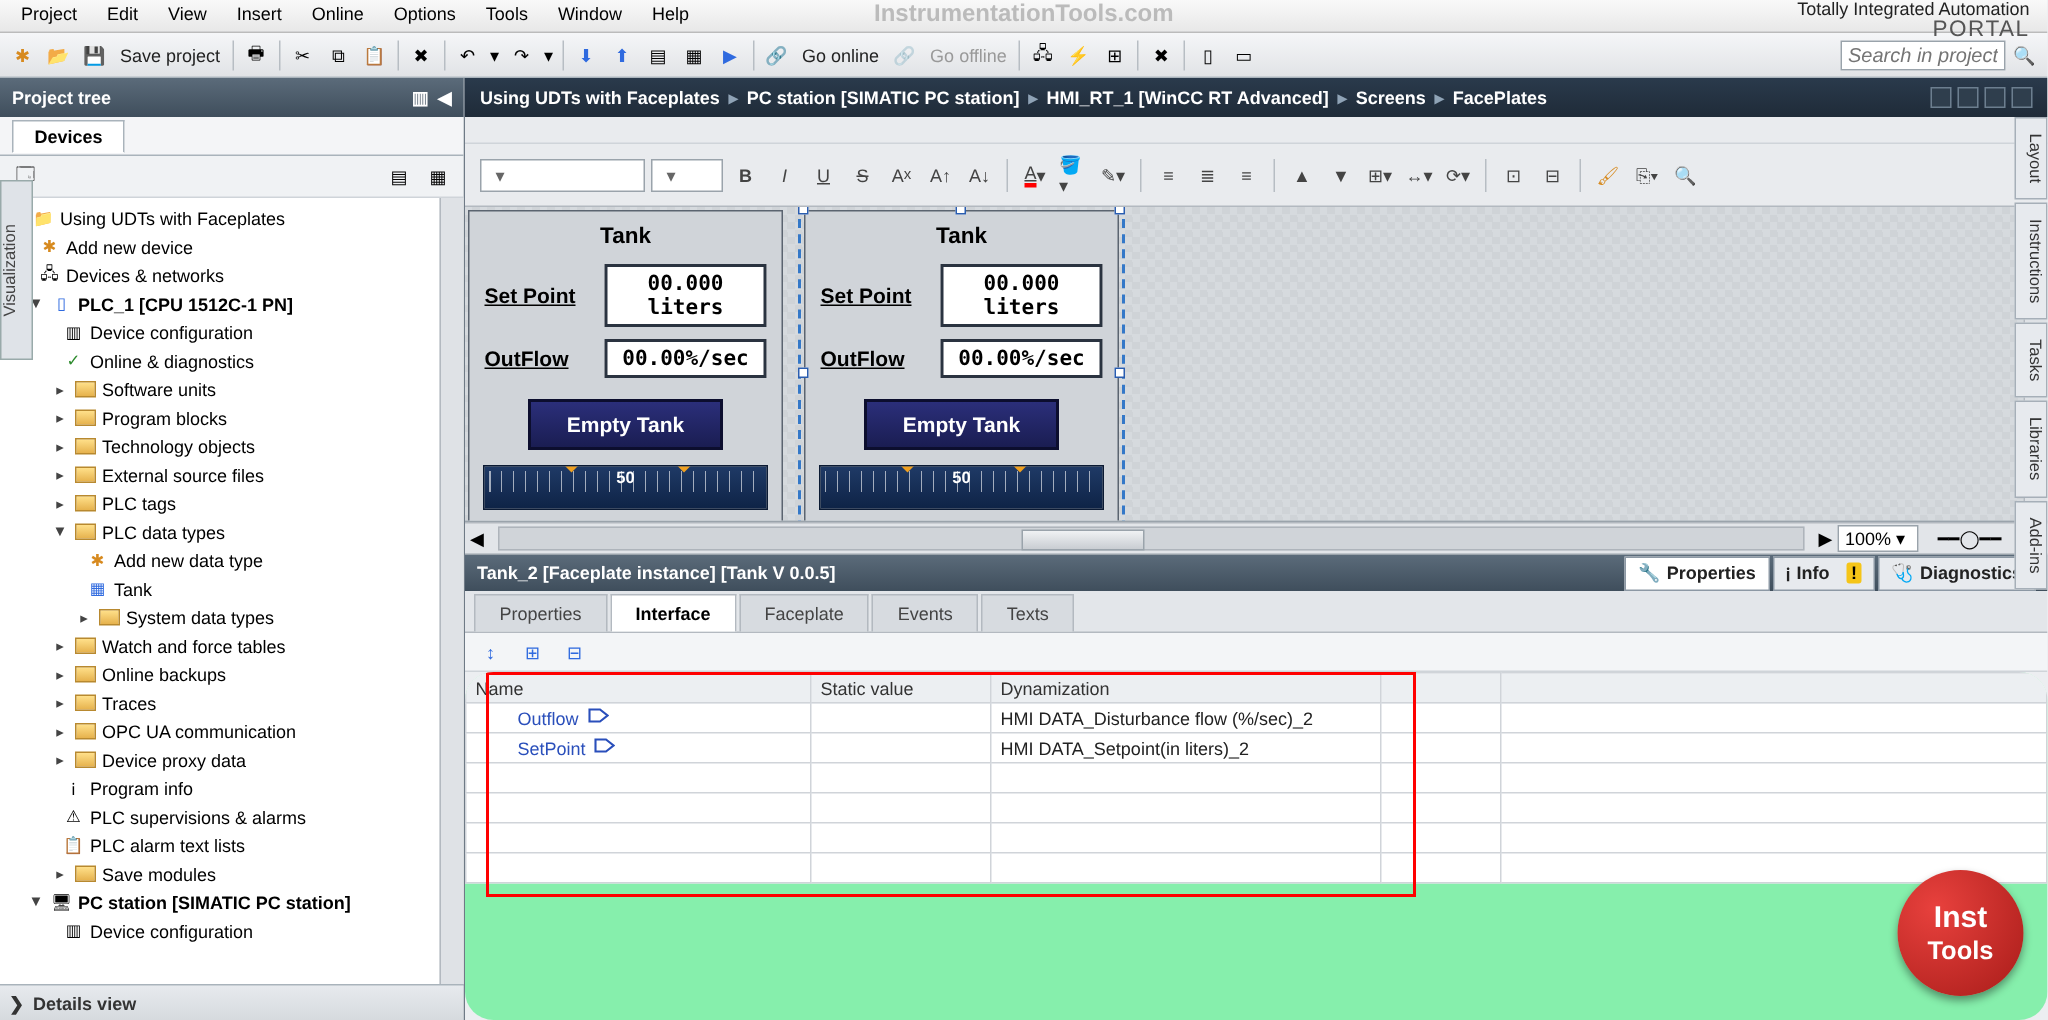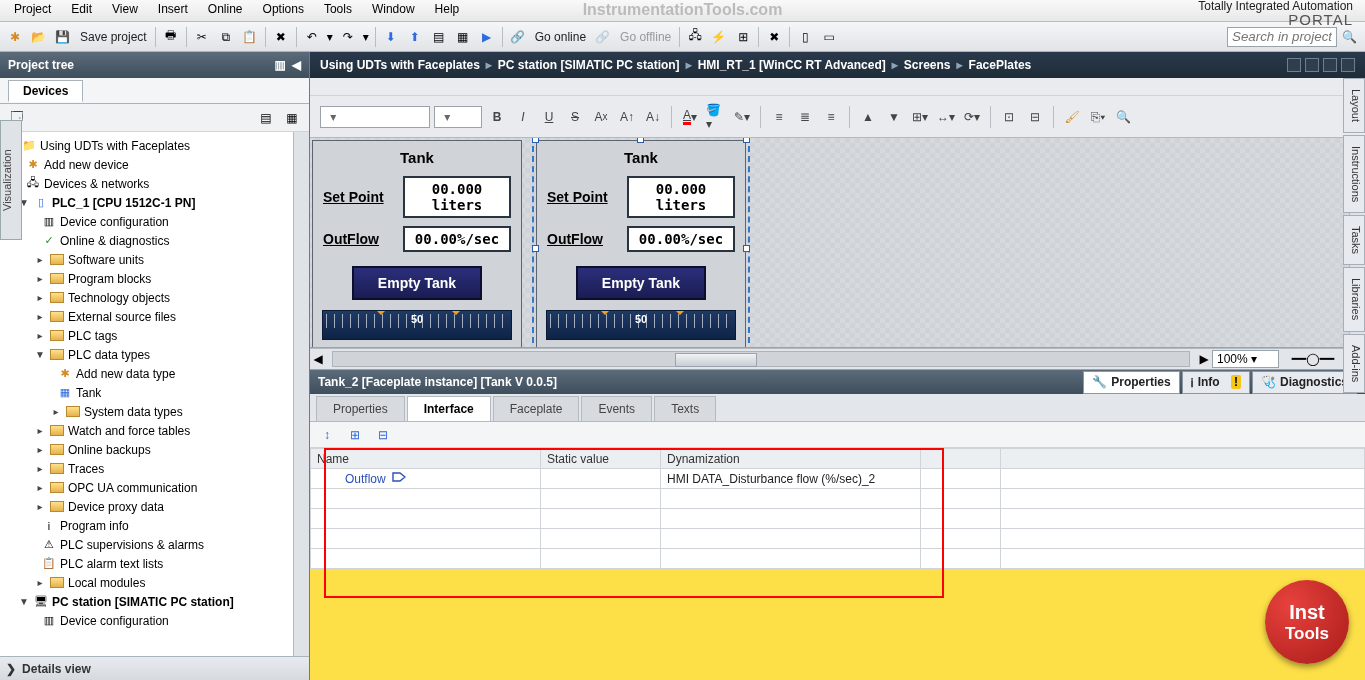--- a/index.html
+++ b/index.html
@@ -72,35 +72,35 @@
 .fp-gauge::before { content: ""; position: absolute; inset: 3px 3px auto 3px; height: 14px; background: repeating-linear-gradient(90deg,#fff 0 1px, transparent 1px 8px); opacity: .6; }
 .gauge-num { position: absolute; top: 2px; left: 50%; transform: translateX(-50%); color: #fff; font-size: 11px; font-weight: bold; }
 .gauge-tri { position: absolute; top: -1px; width: 0; height: 0; border: 5px solid transparent; border-top-color: #f0a020; }
 .selected .faceplate { outline: 2px dashed #3478c8; outline-offset: 2px; }
 .sel-handle { position: absolute; width: 7px; height: 7px; background: #fff; border: 1px solid #2a5db0; }
 
 
 .zoom-bar { height: 22px; background: #e2e5e9; border-top: 1px solid #b3b9c0; border-bottom: 1px solid #9aa3ab; display: flex; align-items: center; }
 .zoom-bar .hscroll { flex: 1; height: 16px; background: #d0d4d9; margin: 0 6px; border: 1px solid #aeb4bb; position: relative; }
 .zoom-bar .hscroll::after { content: ""; position: absolute; left: 40%; top: 1px; width: 80px; height: 12px; background: linear-gradient(#f0f2f4,#c9cdd2); border: 1px solid #9aa3ab; }
-.zoom-sel { width: 67px; height: 18px; border: 1px solid #9aa3ab; background: #fff; padding: 0 4px; display: inline-flex; align-items: center; margin-right: 4px; }
+.zoom-sel { width: 54px; height: 18px; border: 1px solid #9aa3ab; background: #fff; padding: 0 4px; display: inline-flex; align-items: center; margin-right: 4px; }
 
 
 .inspector-title { height: 24px; background: linear-gradient(#5b6b7a,#3f4e5c); color: #fff; display: flex; align-items: center; padding: 0 8px; font-weight: bold; }
 .insp-tabs-right { margin-left: auto; display: flex; gap: 2px; }
 .insp-rtab { background: #e7eaee; color: #222; border: 1px solid #8c98a4; padding: 2px 8px; font-weight: bold; display: flex; align-items: center; gap: 4px; }
 .insp-rtab.active { background: #fff; }
 
 .insp-subtabs { height: 28px; background: #e3e6ea; border-bottom: 1px solid #b3b9c0; display: flex; align-items: flex-end; padding: 0 6px; gap: 2px; }
 .subtab { padding: 5px 16px; border: 1px solid #b3b9c0; border-bottom: none; background: #d7dbe0; color: #444; }
 .subtab.active { background: #fff; font-weight: bold; color: #000; }
 
 .insp-toolbar { height: 26px; background: #f3f5f7; border-bottom: 1px solid #cfd4d9; display: flex; align-items: center; padding: 0 6px; gap: 6px; }
 
-.grid-wrap { flex: 1; background: #fde047; position: relative; overflow: auto; }
+.grid-wrap { flex: 1; background: #86efac; position: relative; overflow: auto; border-radius: 19px; }
 .grid { border-collapse: collapse; width: 100%; background: #fff; }
 .grid th, .grid td { border: 1px solid #d0d4d9; height: 20px; padding: 0 6px; text-align: left; font-size: 12px; vertical-align: middle; }
 .grid th { background: #eceff2; font-weight: normal; color: #333; }
 .col-name { width: 230px; }
 .col-static { width: 120px; }
 .col-dyn { width: 260px; }
 .grp-row td { color: #2a4fbb; font-weight: bold; }
 .prop-row td:first-child { padding-left: 34px; color: #2a4fbb; }
 .tag-icon { display: inline-block; width: 14px; height: 12px; margin-left: 6px; }
 .tag-icon svg { display: block; }
@@ -359,21 +359,21 @@
             <span class="ind" style="width:32px"></span>
             <span class="node-icon">📋</span>
             <span>PLC alarm text lists</span>
           </div>
         <div class="tree-row">
             <span class="ind" style="width:28px"></span>
             <span class="twisty">▸</span>
             <span class="node-icon">
               <span class="folder"></span>
             </span>
-            <span>Local modules</span>
+            <span>Save modules</span>
           </div>
         <div class="tree-row">
             <span class="ind" style="width:12px"></span>
             <span class="twisty">▼</span>
             <span class="node-icon">🖥</span>
             <span style="font-weight:bold">PC station [SIMATIC PC station]</span>
           </div>
         <div class="tree-row">
             <span class="ind" style="width:32px"></span>
             <span class="node-icon">▥</span>
@@ -557,20 +557,29 @@
         </tr>
         <tr class="prop-row">
           <td><span>Outflow</span><span class="tag-icon"><svg width="14" height="12">
                     <path d="M1 2 L8 2 L13 6 L8 10 L1 10 Z" fill="none" stroke="#2a4fbb" stroke-width="1.4"></path>
                   </svg></span></td>
           <td></td>
               <td class="dynv">HMI DATA_Disturbance flow (%/sec)_2</td>
               <td></td>
               <td></td>
         </tr>
+        <tr class="prop-row">
+          <td><span>SetPoint</span><span class="tag-icon"><svg width="14" height="12">
+                    <path d="M1 2 L8 2 L13 6 L8 10 L1 10 Z" fill="none" stroke="#2a4fbb" stroke-width="1.4"></path>
+                  </svg></span></td>
+          <td></td>
+              <td class="dynv">HMI DATA_Setpoint(in liters)_2</td>
+              <td></td>
+              <td></td>
+        </tr>
         <tr>
               <td>&nbsp;</td>
               <td></td>
               <td></td>
               <td></td>
               <td></td>
             </tr>
         <tr>
               <td>&nbsp;</td>
               <td></td>

